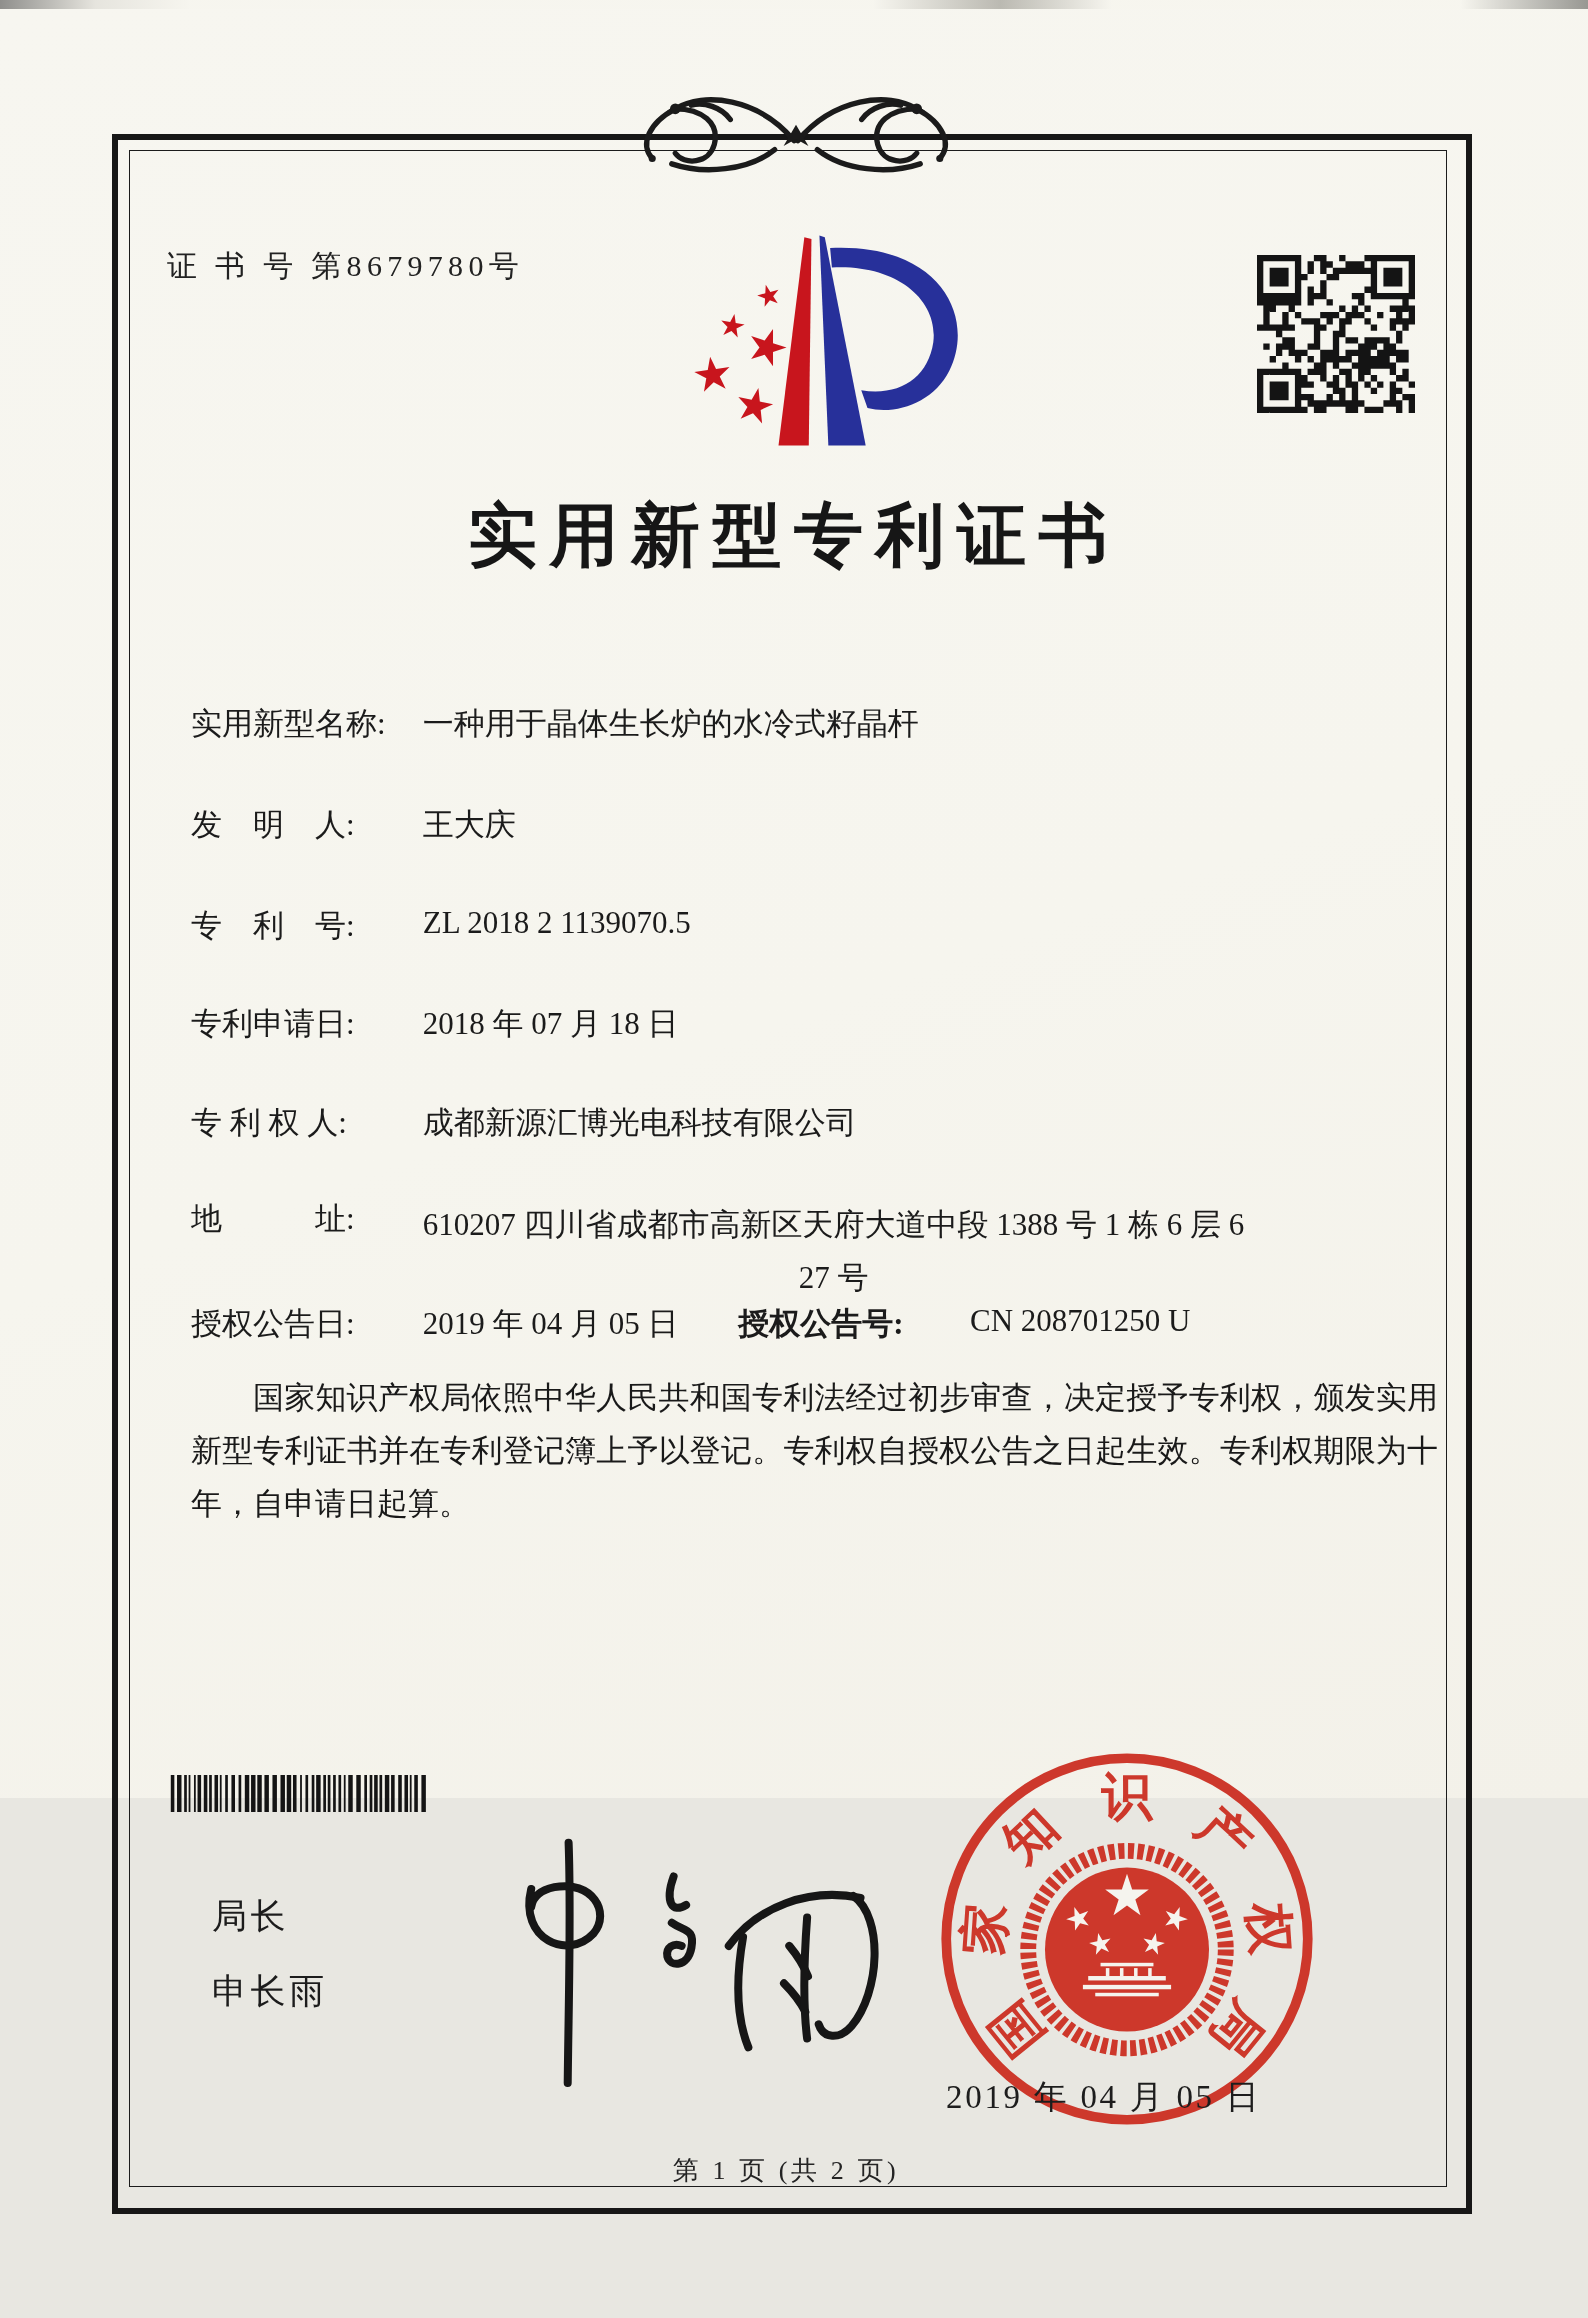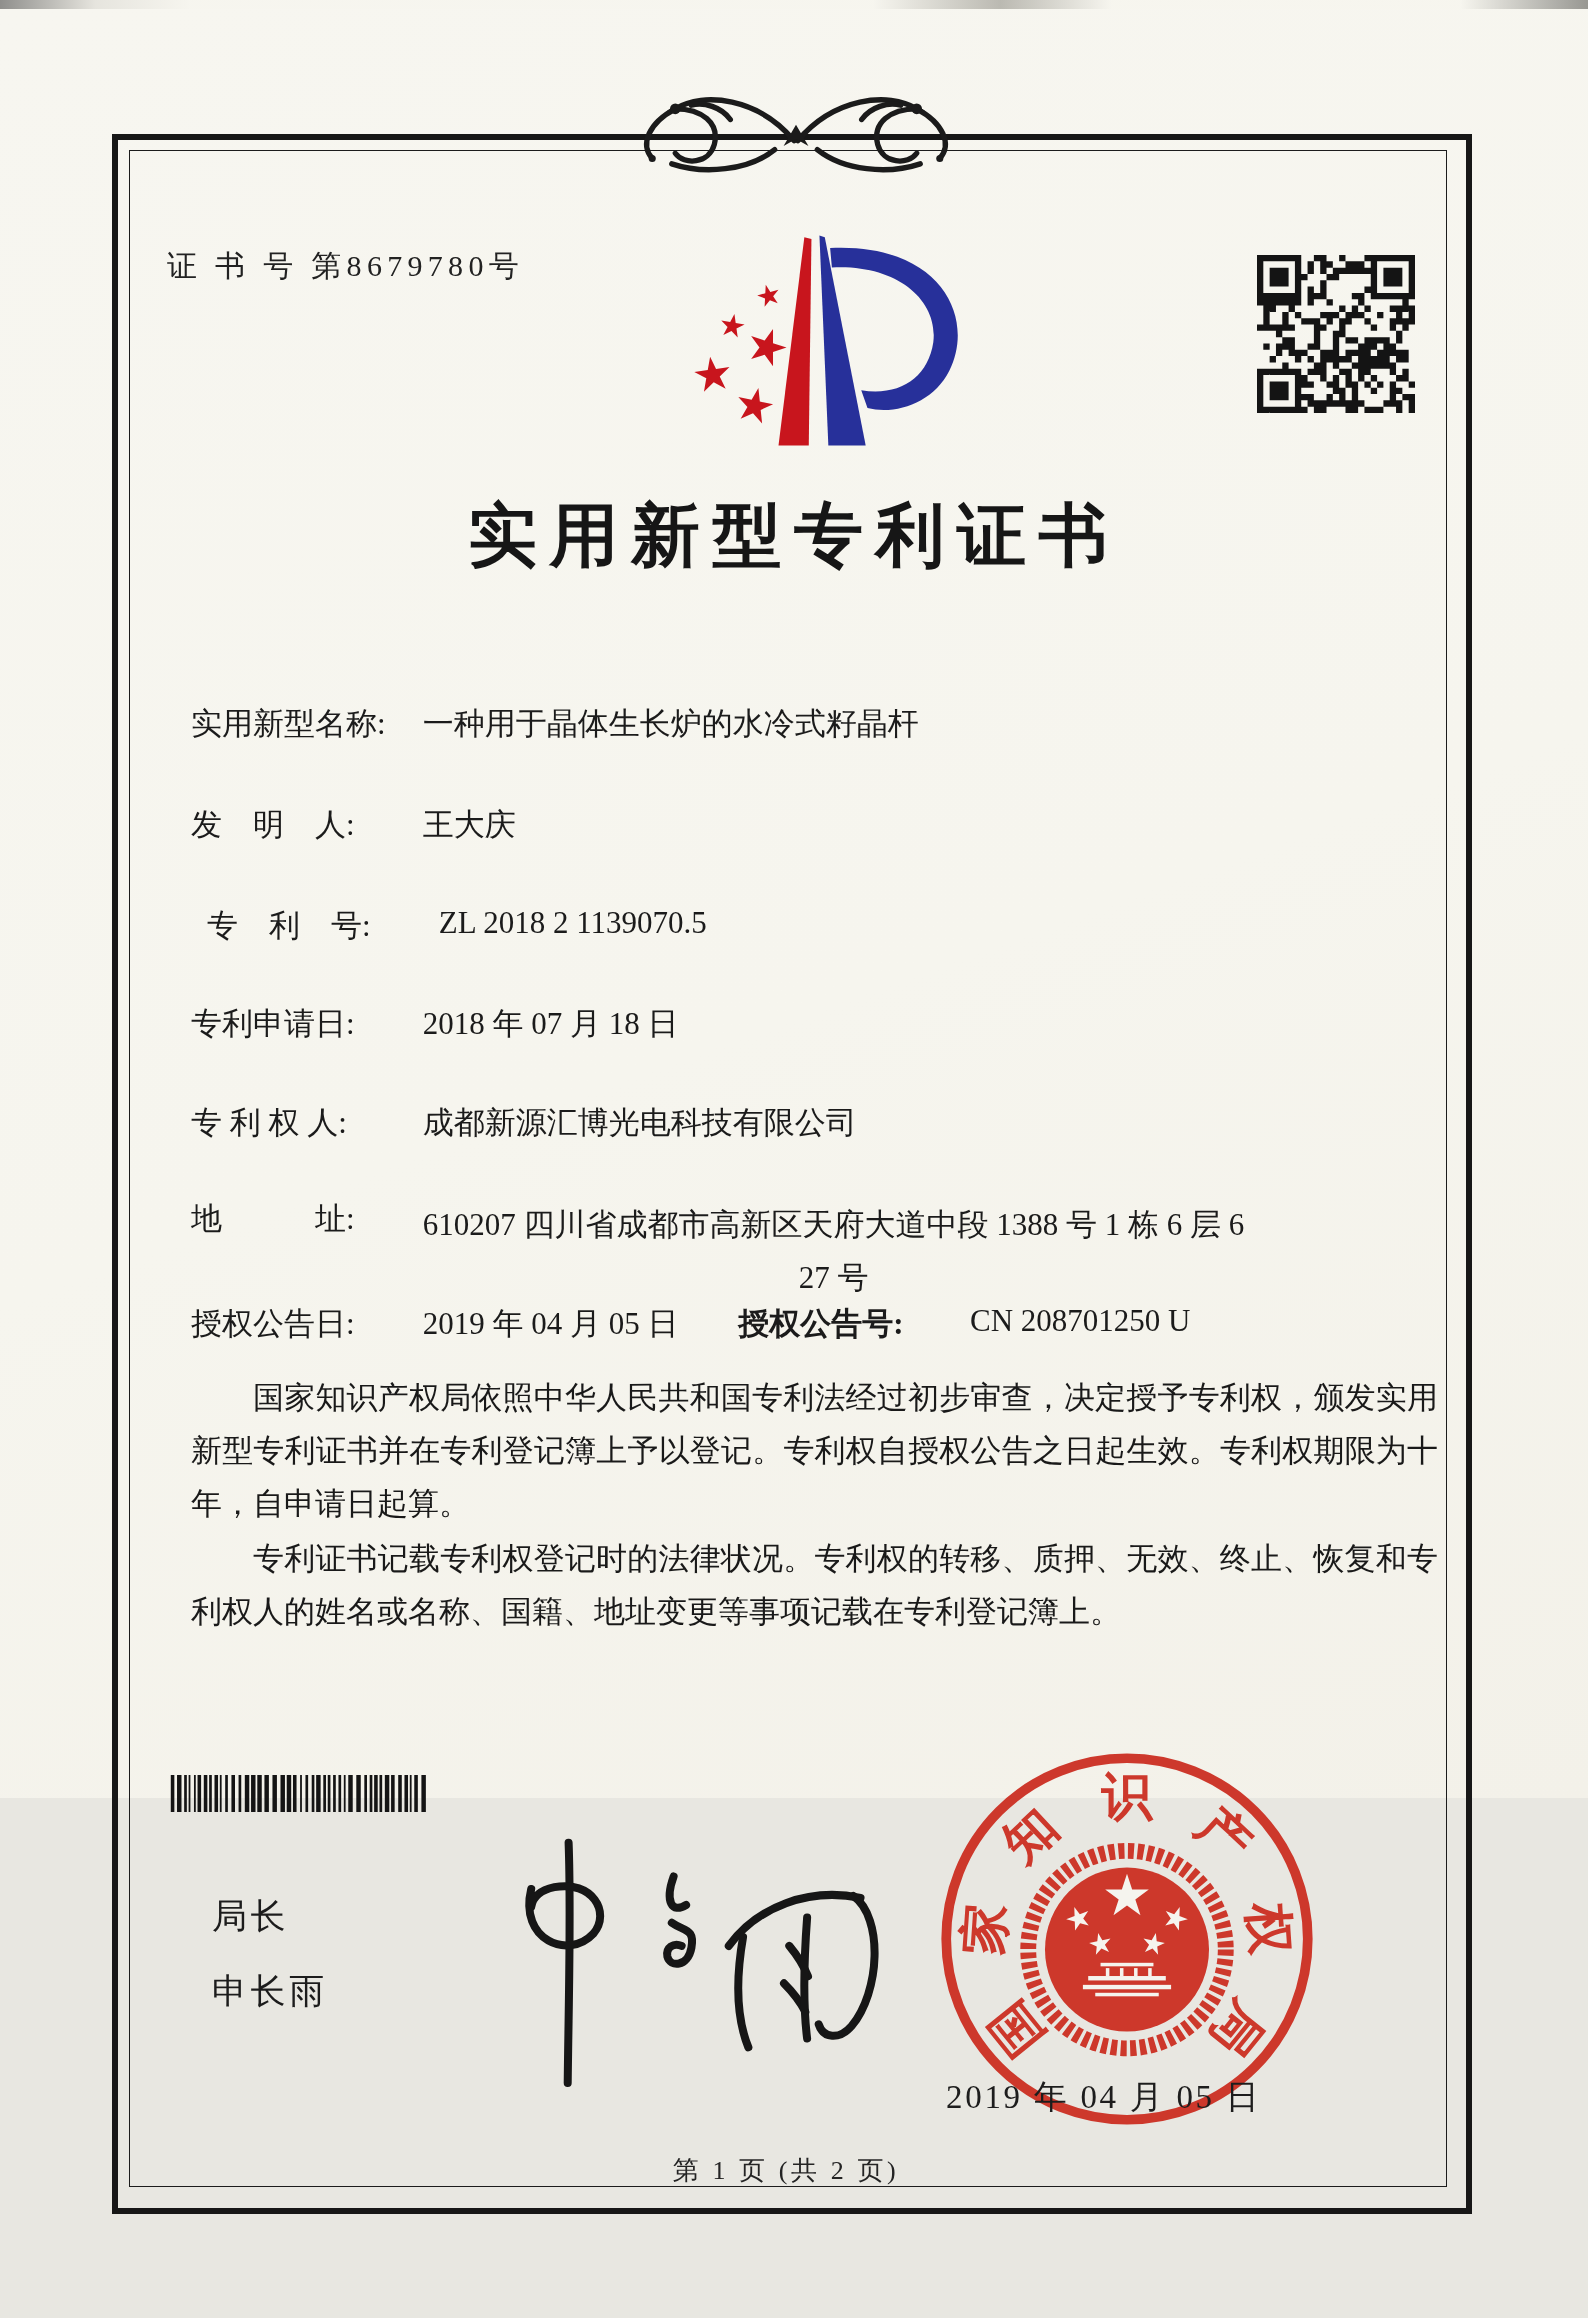--- a/index.html
+++ b/index.html
@@ -27,21 +27,21 @@
   .qr{position:absolute;left:1257px;top:255px;width:158px;height:158px;}
   .title{position:absolute;left:0;top:490px;width:1588px;text-align:center;
     font-size:69px;font-weight:bold;letter-spacing:12.5px;color:#161616;
     font-family:"Liberation Serif","DejaVu Serif",serif;}
   .frow{position:absolute;left:191px;font-size:31px;white-space:nowrap;color:#1b1b1b;}
   .frow .lbl{display:inline-block;width:224px;vertical-align:top;}
   .frow .val{display:inline-block;vertical-align:top;text-align:center;}
   .val.multiline{white-space:pre-line;line-height:53px;max-width:1024px;}
   .row-name{top:703px;}
   .row-inventor{top:804px;}
-  .row-patent{top:905px;margin-left:16px;}
+  .row-patent{top:905px;}
   .row-filing{top:1003px;}
   .row-patentee{top:1102px;}
   .row-address{top:1198px;}
   .row-grant{top:1303px;}
   .lbl2{margin-left:52px;font-weight:bold;}
   .body-text{position:absolute;left:191px;top:1371px;width:1247px;
     font-size:31px;line-height:53px;color:#191919;text-align:justify;}
   .body-text p{margin:0 0 1.8px 0;text-indent:2em;}
   .barcode{position:absolute;left:169px;top:1775px;width:264px;height:37px;}
   .president-label{position:absolute;left:212px;top:1893px;font-size:35px;letter-spacing:3.6px;}
@@ -141,21 +141,20 @@
   </div>
   <div class="frow row-grant">
     <span class="lbl">授权公告日:</span>
     <span class="val">2019 年 04 月 05 日</span>
     <span class="lbl lbl2">授权公告号:</span>
     <span class="val">CN 208701250 U</span>
   </div>
 
   <div class="body-text">
     <p>国家知识产权局依照中华人民共和国专利法经过初步审查，决定授予专利权，颁发实用新型专利证书并在专利登记簿上予以登记。专利权自授权公告之日起生效。专利权期限为十年，自申请日起算。</p>
-    <p>专利证书记载专利权登记时的法律状况。专利权的转移、质押、无效、终止、恢复和专利权人的姓名或名称、国籍、地址变更等事项记载在专利登记簿上。</p>
   </div>
 
   <svg class="barcode" id="barcode-svg" viewBox="0 0 296 42" preserveAspectRatio="none">
       <rect x="2" y="0" width="4" height="42" fill="#141414"></rect>
       <rect x="9" y="0" width="5" height="42" fill="#141414"></rect>
       <rect x="17" y="0" width="3" height="42" fill="#141414"></rect>
       <rect x="22" y="0" width="2" height="42" fill="#141414"></rect>
       <rect x="28" y="0" width="2" height="42" fill="#141414"></rect>
       <rect x="32" y="0" width="4" height="42" fill="#141414"></rect>
       <rect x="39" y="0" width="4" height="42" fill="#141414"></rect>

